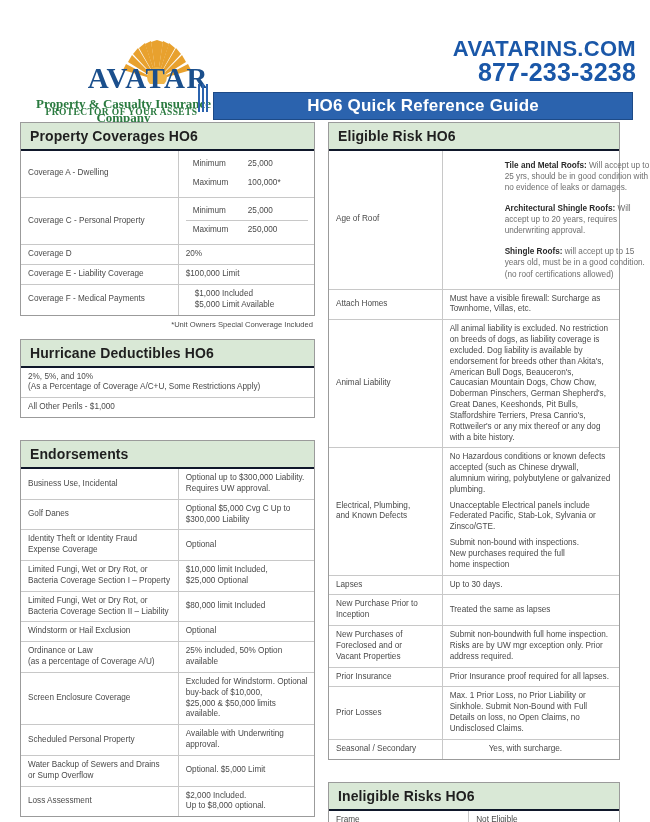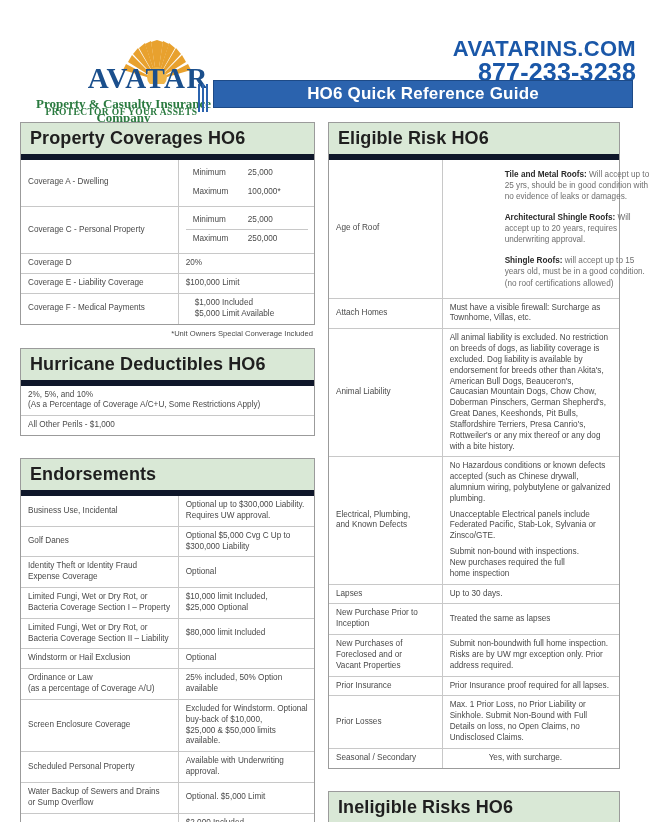--- a/index.html
+++ b/index.html
@@ -116,21 +116,21 @@
     background: #2b63ae;
     display: block;
   }
   #stripes i:nth-child(1) { left: 0px; }
   #stripes i:nth-child(2) { left: 4px; }
   #stripes i:nth-child(3) { left: 8px; }
 
   #title-bar {
     position: absolute;
     left: 213px;
-    top: 80px;
+    top: 92px;
     width: 420px;
     height: 28px;
     background: #2b63ae;
     border: 1px solid #1d4a87;
     box-sizing: border-box;
     color: #ffffff;
     font-size: 17px;
     font-weight: bold;
     display: flex;
     align-items: center;
@@ -154,22 +154,22 @@
 
   
   .card {
     border: 1px solid #9b9b9b;
     background: #ffffff;
     margin-bottom: 10px;
     box-sizing: border-box;
   }
   .card-title {
     background: #d9e8d6;
-    border-bottom: 6px solid #0f172a;
-    font-size: 18px;
+    border-bottom: 2px solid #0f172a;
+    font-size: 14px;
     font-weight: bold;
     color: #1f1f1f;
     padding: 5px 8px 5px 9px;
     letter-spacing: .1px;
   }
   table.tbl {
     width: 100%;
     border-collapse: collapse;
     table-layout: fixed;
   }

